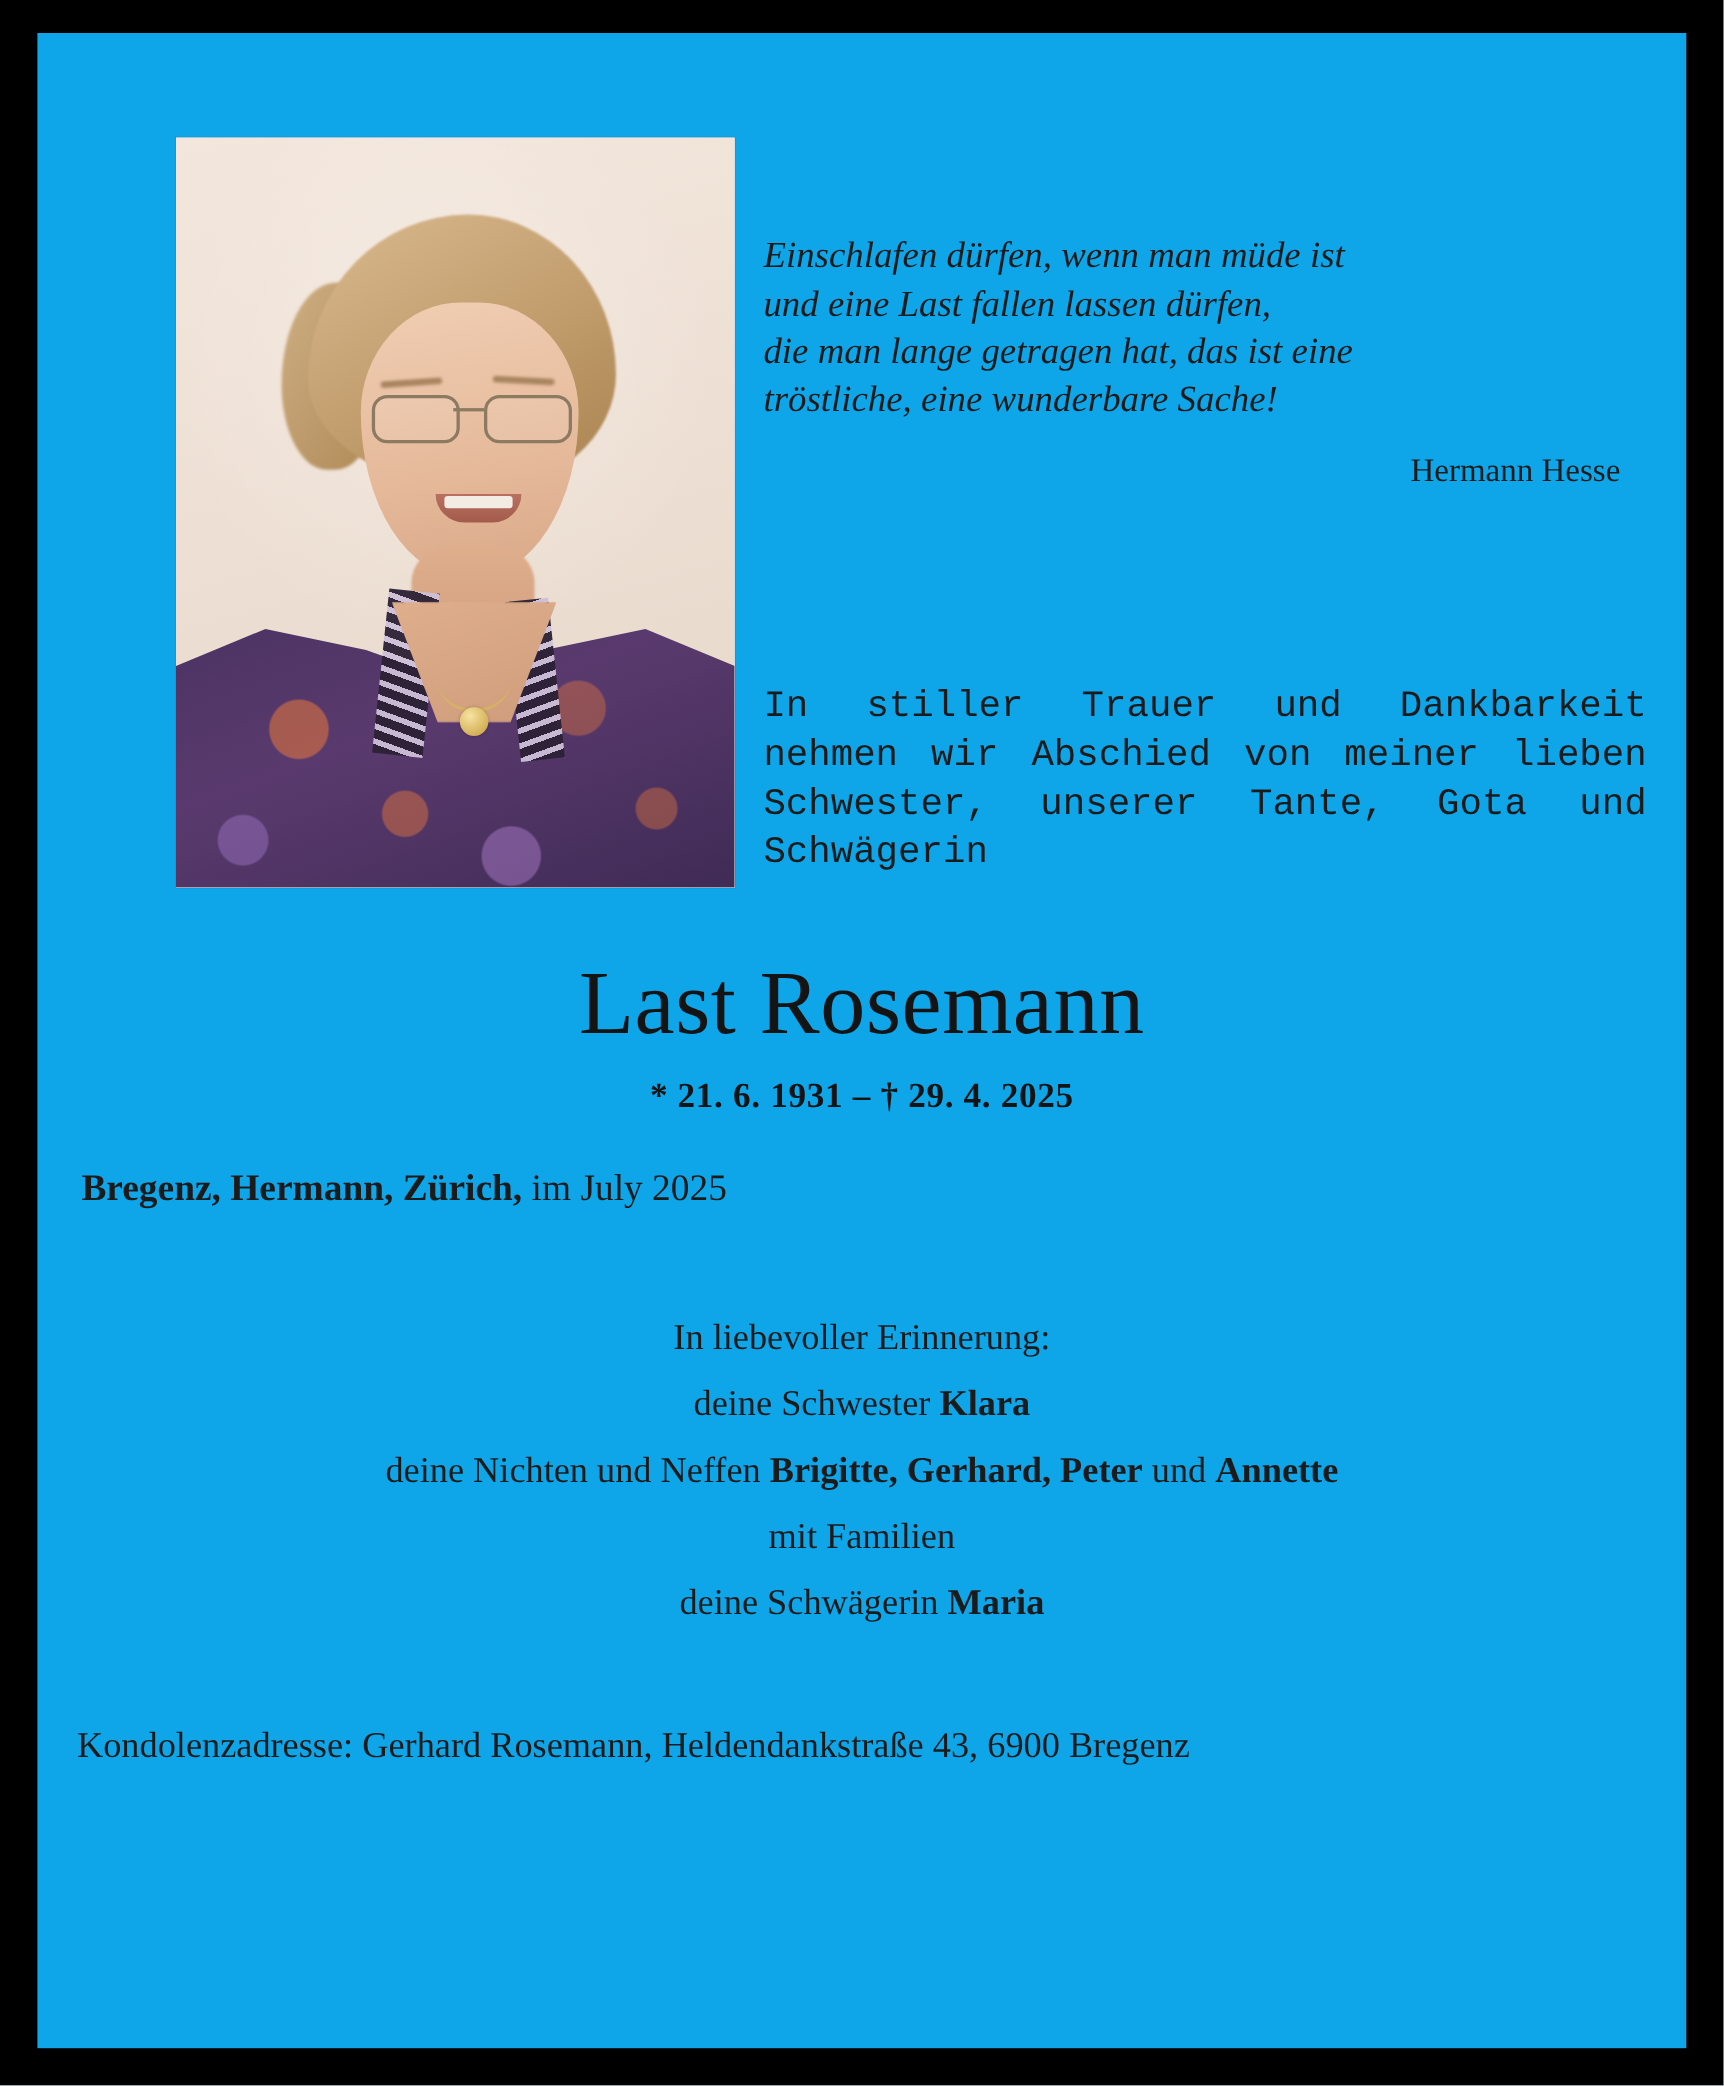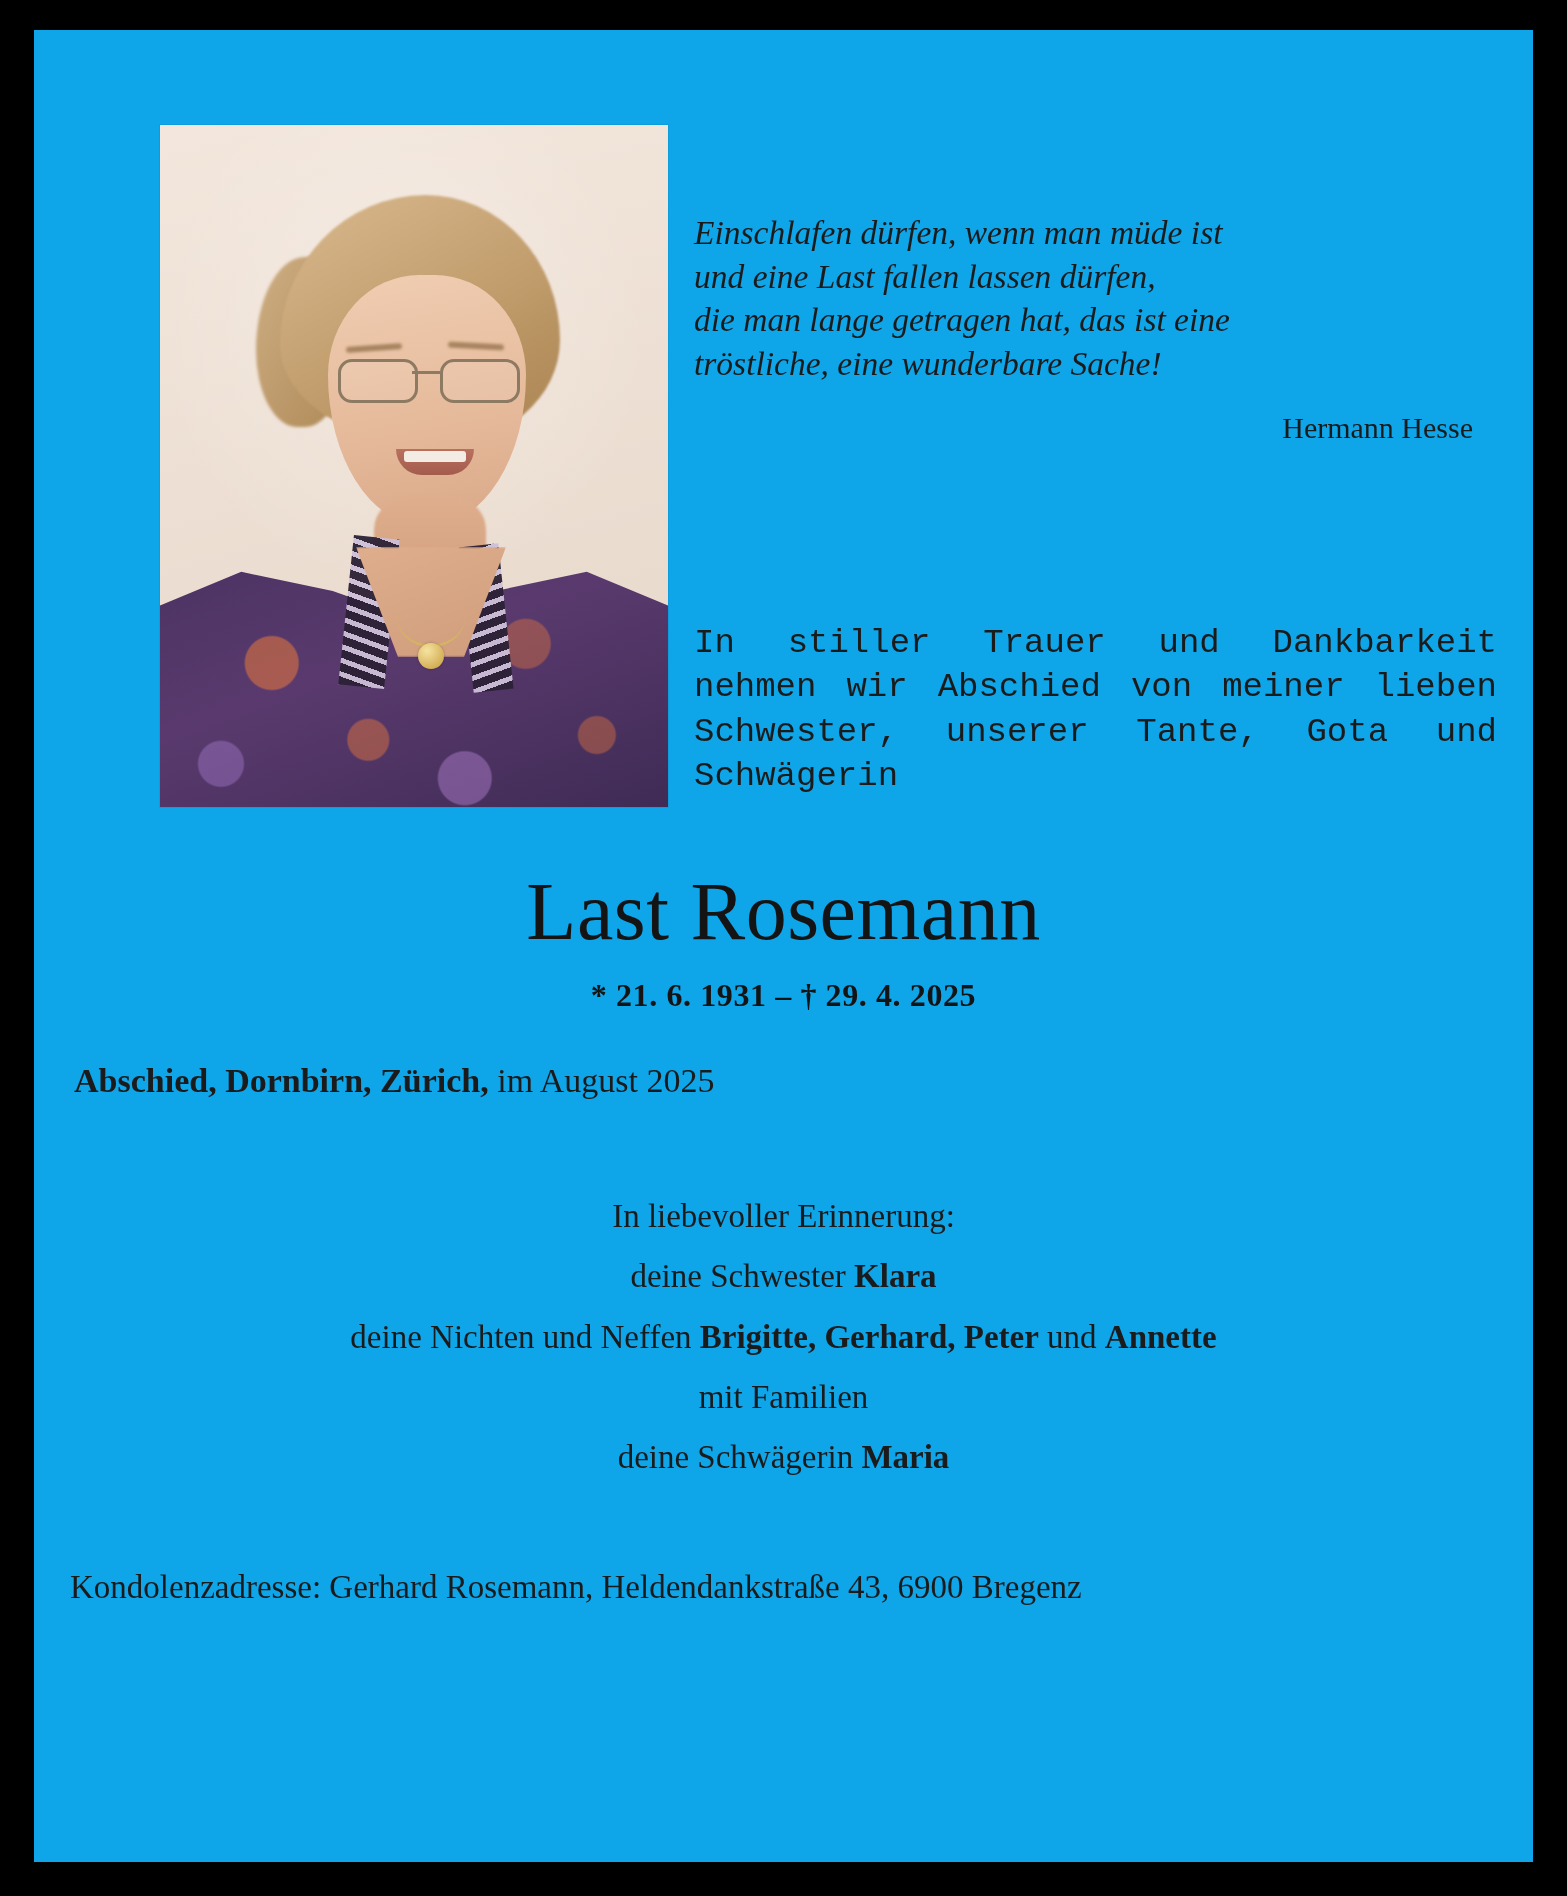--- a/index.html
+++ b/index.html
@@ -322,21 +322,21 @@
           <div class="intro">In stiller Trauer und Dankbarkeit nehmen wir Abschied von meiner lieben Schwester, unserer Tante, Gota und Schwägerin</div>
         </div>
 
       </div>
 
       <div class="name">Last Rosemann</div>
       <div class="dates">* 21. 6. 1931 – † 29. 4. 2025</div>
 
 
       <div class="place-line">
-        <b>Abschied, Dornbirn, Zürich,</b><span> im August 2025</span>
+        <b>Bregenz, Hermann, Zürich,</b><span> im July 2025</span>
       </div>
 
       <div class="remember">
         <div class="lead">In liebevoller Erinnerung:</div>
         <div class="row">
           <span>deine Schwester </span><b>Klara</b>
         </div>
         <div class="row">
           <span>deine Nichten und Neffen </span><b>Brigitte, Gerhard, Peter</b><span> und </span><b>Annette</b>
         </div>

